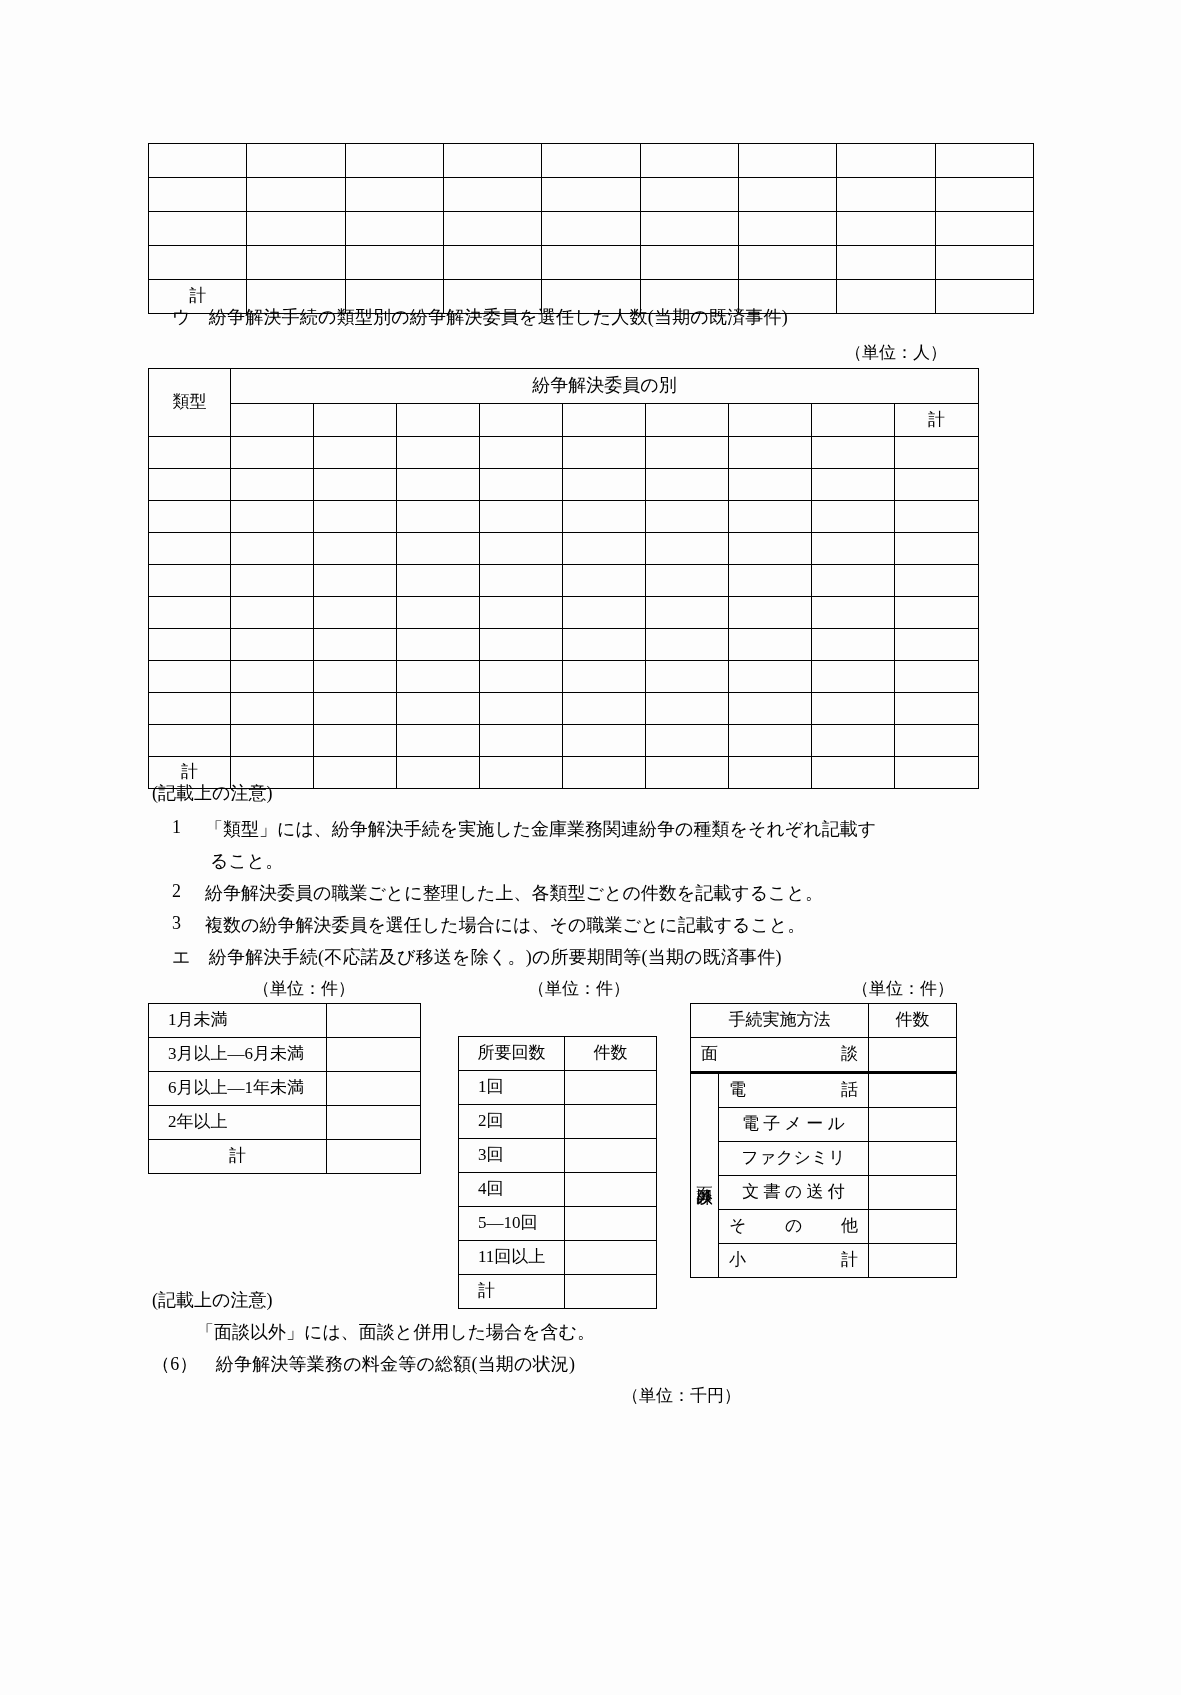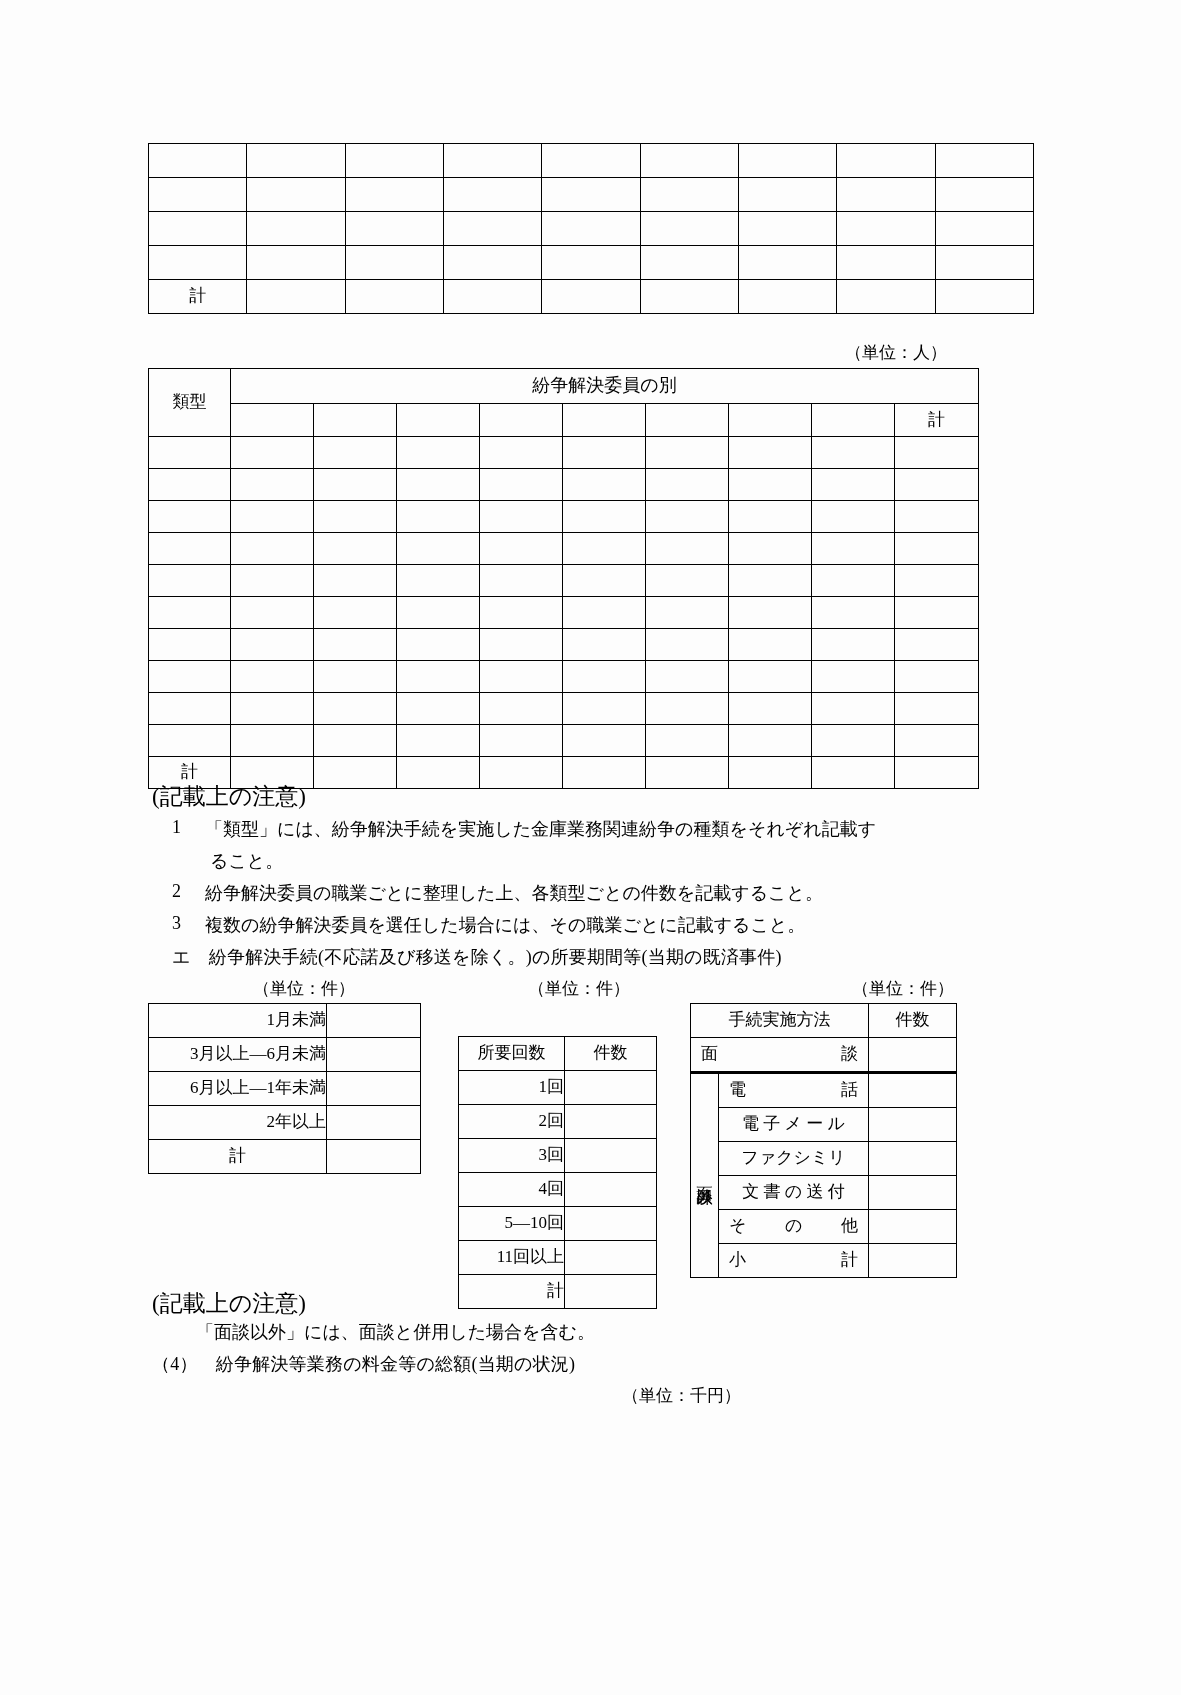--- a/index.html
+++ b/index.html
@@ -32,27 +32,27 @@
   .unit{position:absolute; font-size:17px; white-space:nowrap;}
 
   
   .tbl-u{position:absolute; left:148px; top:368px; width:830px;}
   .tbl-u td{height:31px; font-size:17px;}
   .tbl-u .type-head{width:82px;}
   .tbl-u .grp-head{height:34px; font-size:18px;}
   .tbl-u .sub{height:32px;}
 
   
-  .note-hdr{position:absolute; font-size:23px; white-space:nowrap;}
+  .note-hdr{position:absolute; font-size:18px; white-space:nowrap;}
   .note{position:absolute; font-size:18px; white-space:nowrap;}
 
   
   .tbl-s{position:absolute;}
   .tbl-s td{height:33px; font-size:17px;}
-  .tbl-s td.left{text-align:right; padding-left:0;}
+  .tbl-s td.left{text-align:left; padding-left:19px;}
   .tbl-s td.hd{text-align:center;}
 
   .tbl-a{left:148px; top:1003px; width:272px;}
   .tbl-a col.c1{width:178px;} .tbl-a col.c2{width:94px;}
 
   .tbl-b{left:458px; top:1003px; width:198px;margin-top:33px;}
   .tbl-b col.c1{width:106px;} .tbl-b col.c2{width:92px;}
 
   .tbl-c{left:690px; top:1003px; width:266px;}
   .tbl-c col.c1{width:28px;} .tbl-c col.c2{width:150px;} .tbl-c col.c3{width:88px;}
@@ -126,20 +126,21 @@
         <td></td>
           <td></td>
         <td></td>
           <td></td>
         <td></td>
           <td></td>
       </tr>
     </tbody>
   </table>
 
+  <div class="line" style="left:172px; top:305px;">ウ　紛争解決手続の類型別の紛争解決委員を選任した人数(当期の既済事件)</div>
   <div class="unit" style="left:845px; top:341px;">（単位：人）</div>
 
   <table class="tbl-u">
     <colgroup>
       <col style="width:82px">
         <col style="width:83px">
         <col style="width:83px">
         <col style="width:83px">
       <col style="width:83px">
         <col style="width:83px">
@@ -449,16 +450,16 @@
           </div>
         </td>
         <td></td>
       </tr>
     </tbody>
   </table>
 
   <div class="note-hdr" style="left:152px; top:1288px;">(記載上の注意)</div>
   <div class="note" style="left:196px; top:1320px;">「面談以外」には、面談と併用した場合を含む。</div>
 
-  <div class="line" style="left:152px; top:1352px;">（4）　紛争解決等業務の料金等の総額(当期の状況)</div>
+  <div class="line" style="left:152px; top:1352px;">（6）　紛争解決等業務の料金等の総額(当期の状況)</div>
   <div class="unit" style="left:622px; top:1384px;">（単位：千円）</div>
 
 </div>
 
 </body></html>

